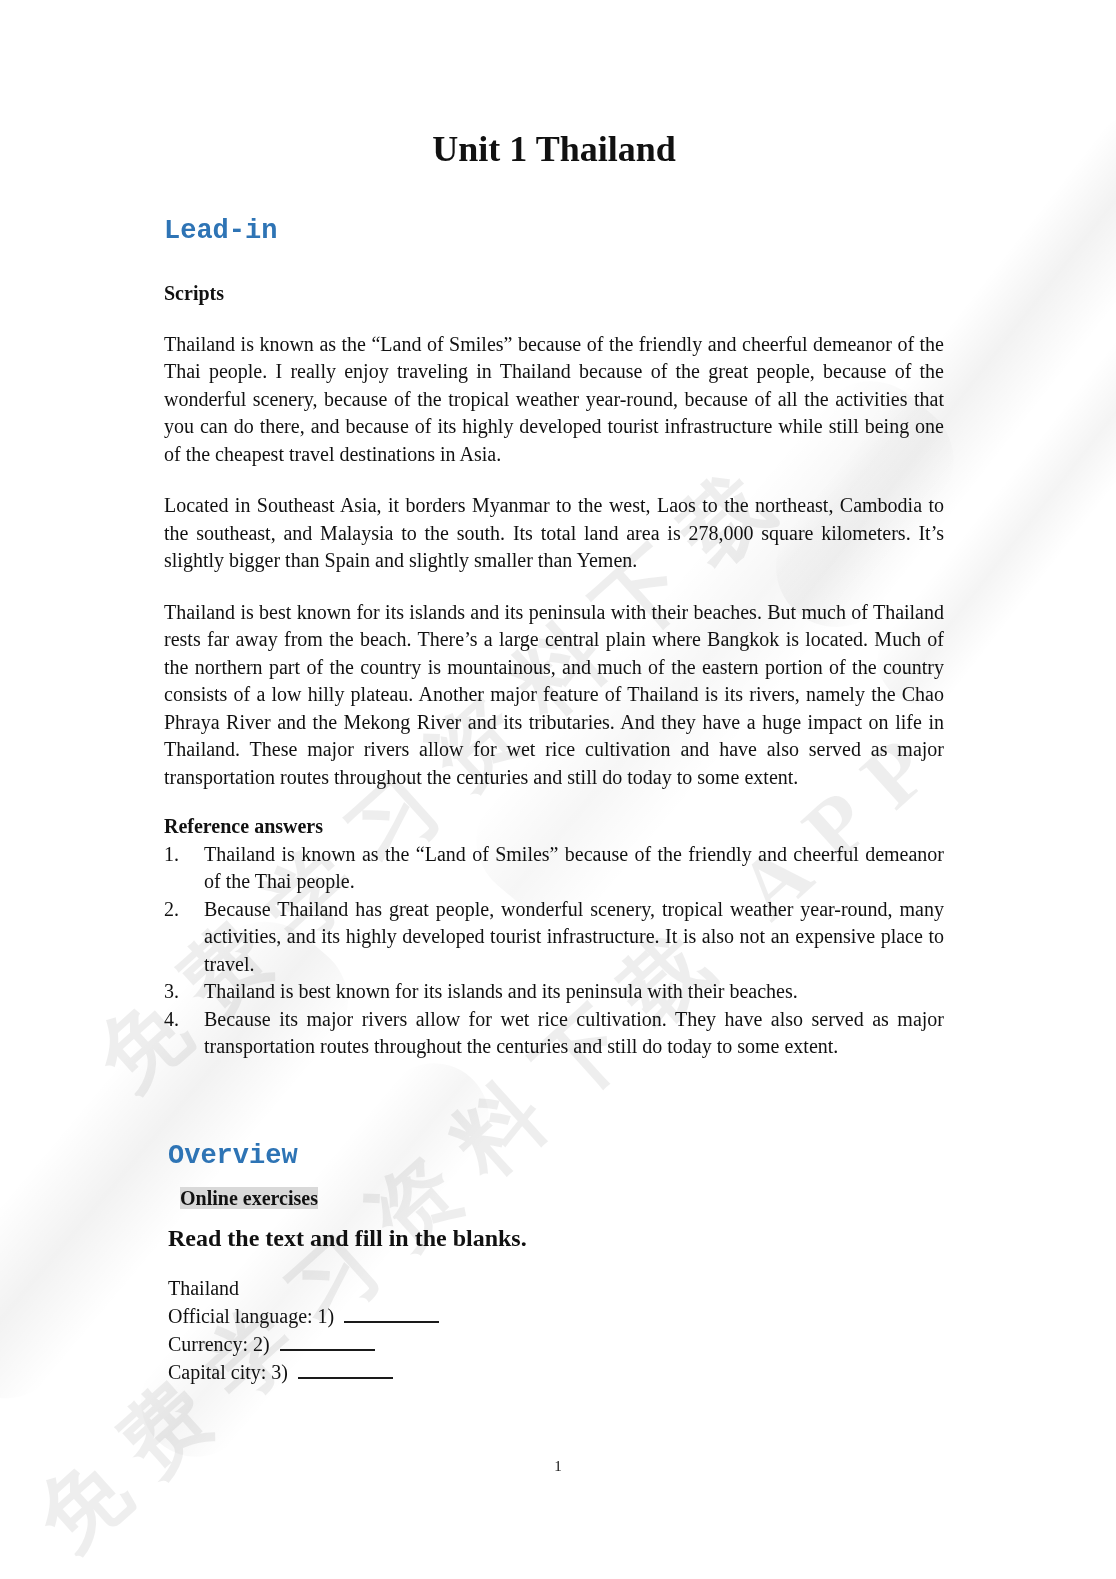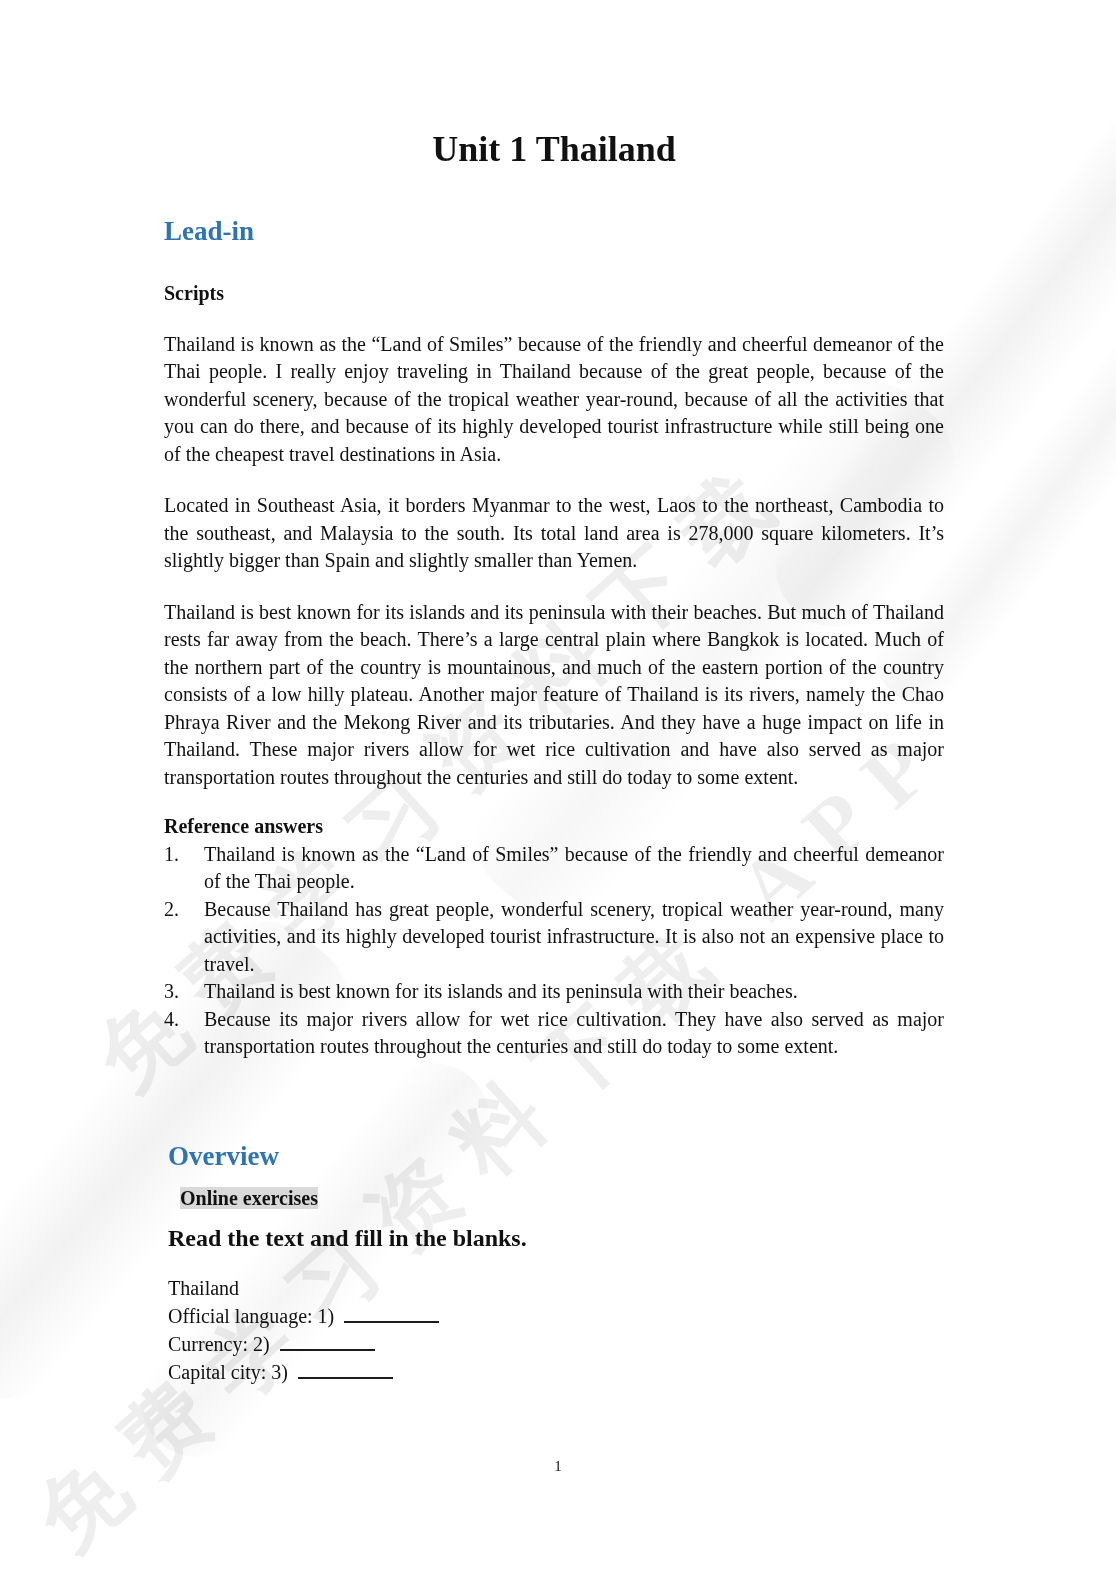--- a/index.html
+++ b/index.html
@@ -44,20 +44,21 @@
     font-size:36px;
     font-weight:bold;
     line-height:1.2;
   }
   .h-blue{
     color:#2E74B5;
     font-weight:bold;
     font-size:27px;
     line-height:1.2;
     margin:44px 0 0 0;
+    font-family:Liberation Mono, monospace;
   }
   .sub-bold{font-weight:bold;font-size:20px;line-height:27px;margin:32px 0 0 0;}
   .para{
     font-size:20px;
     line-height:27.5px;
     text-align:justify;
     margin:24px 0 0 0;
   }
   .ref-label{font-weight:bold;font-size:20px;line-height:27.5px;margin:22px 0 0 0;}
   .ans-item{

